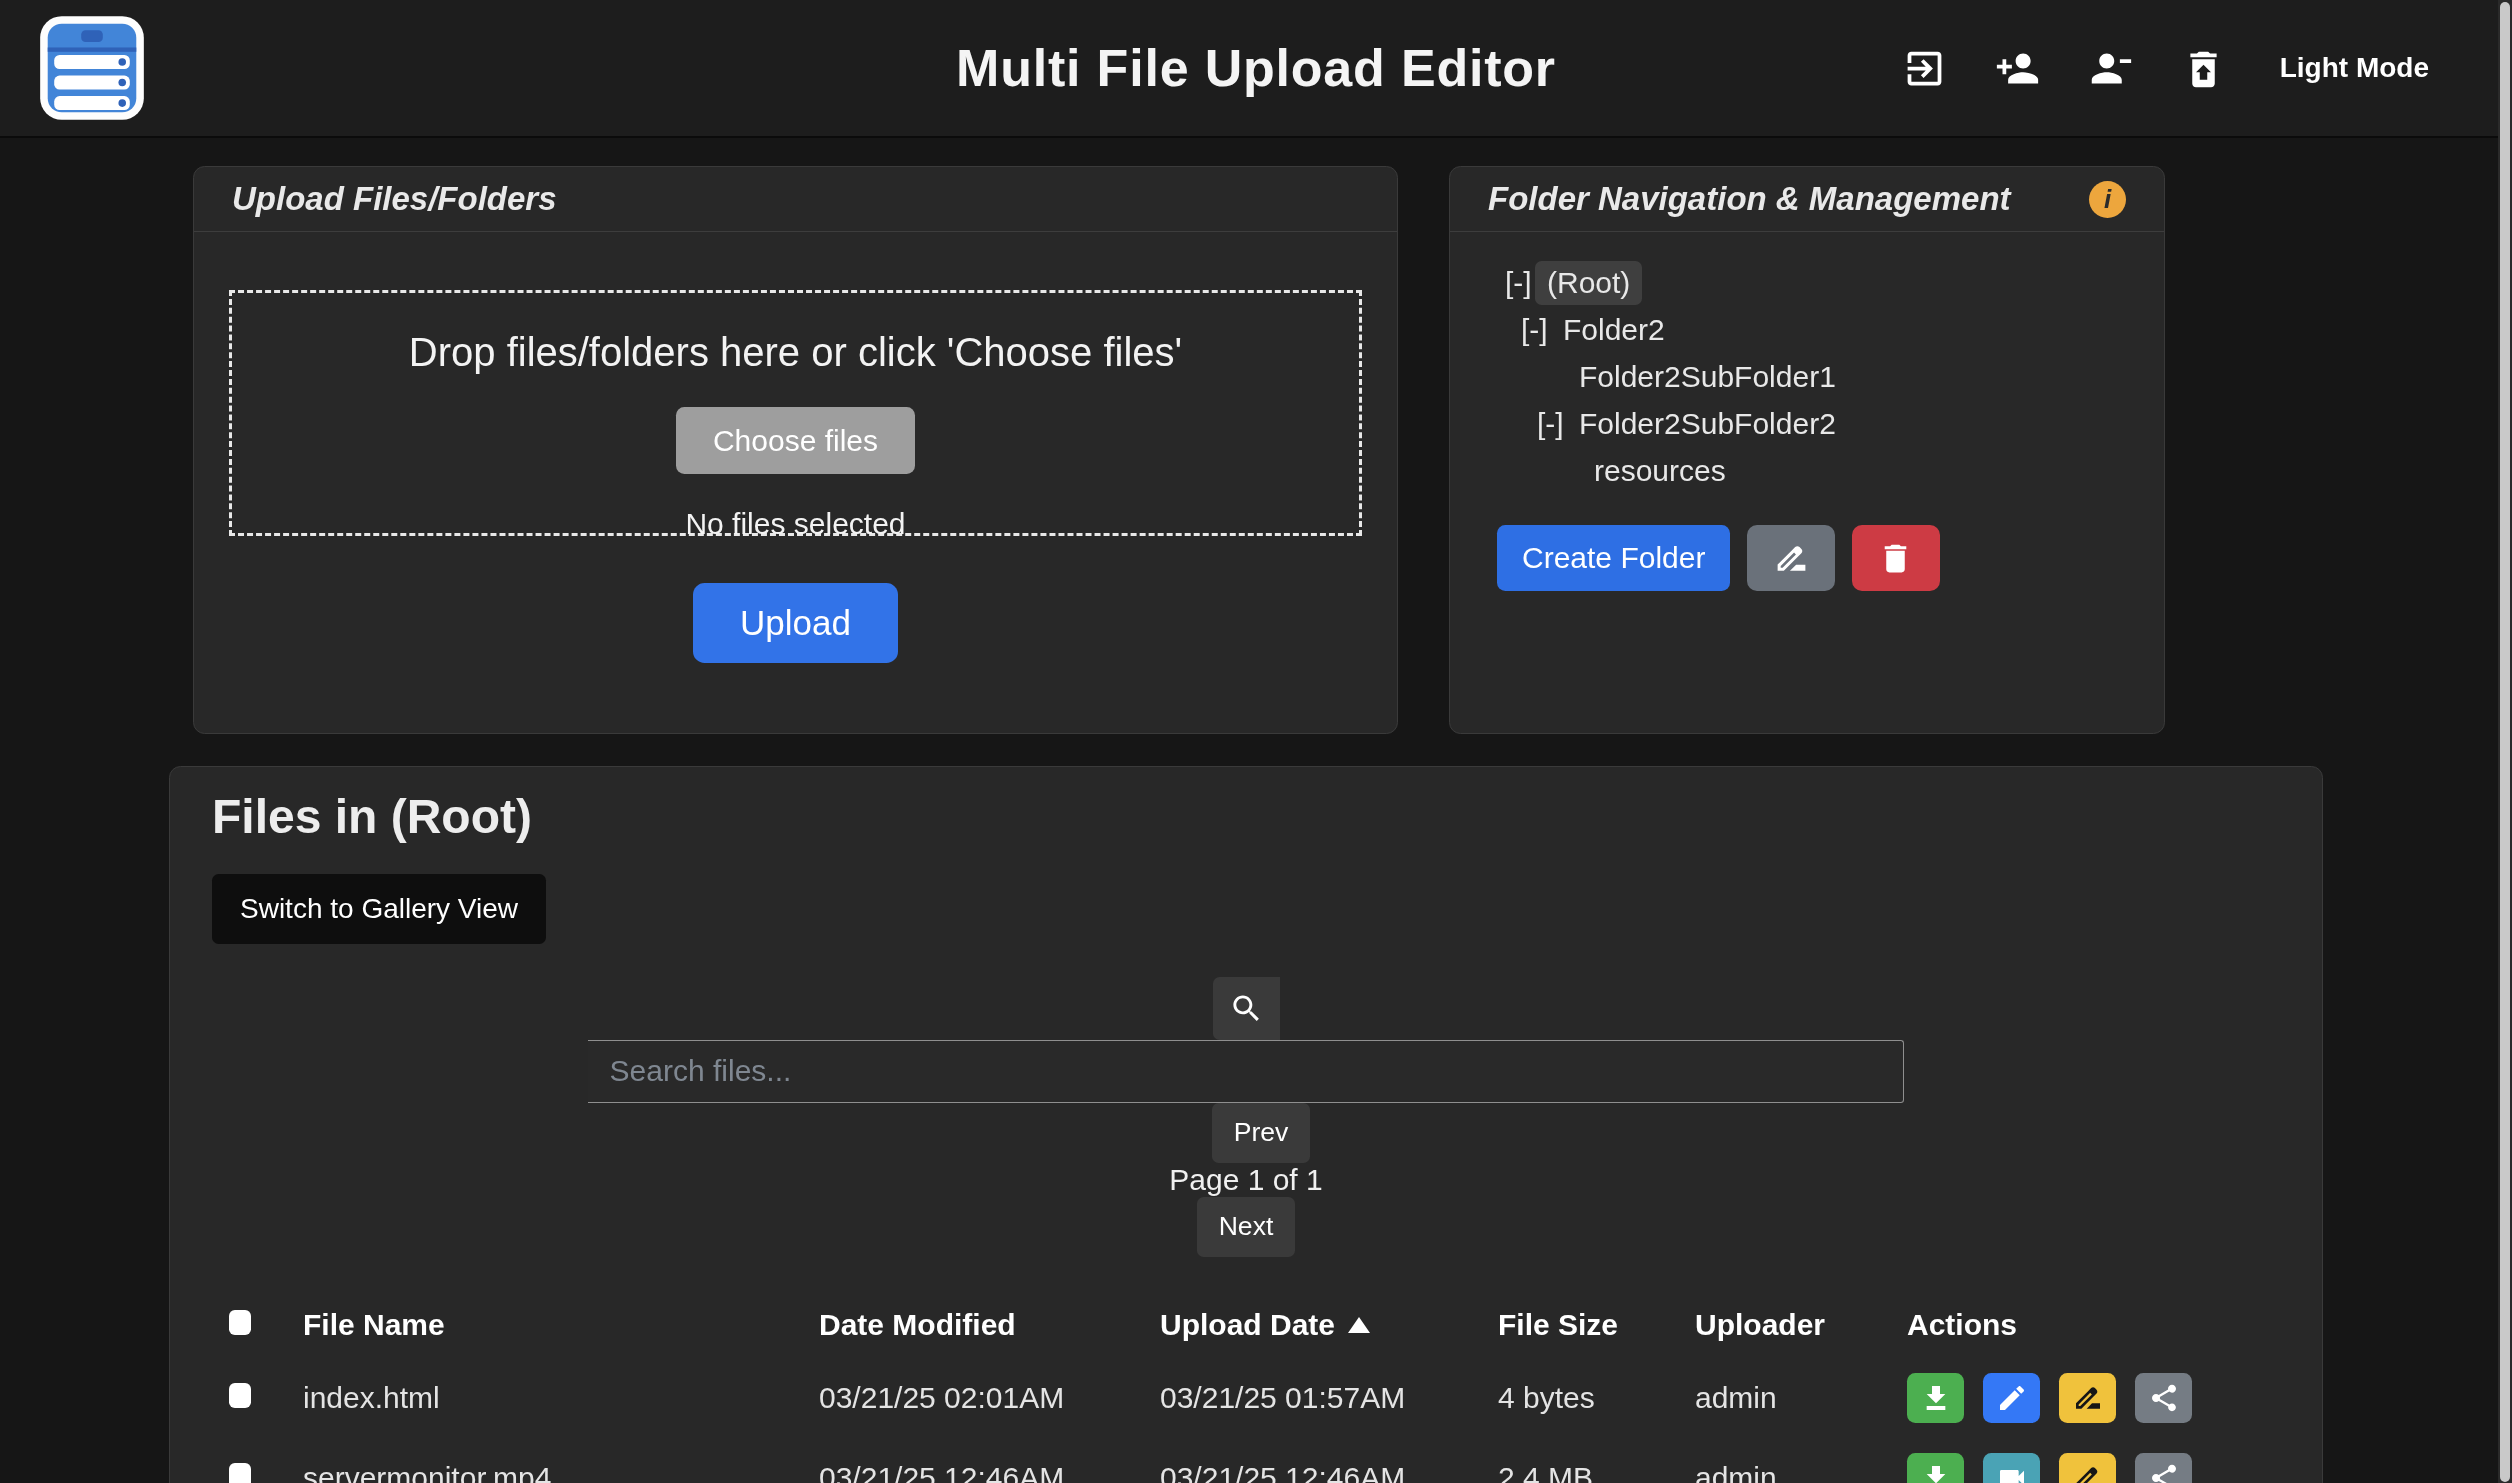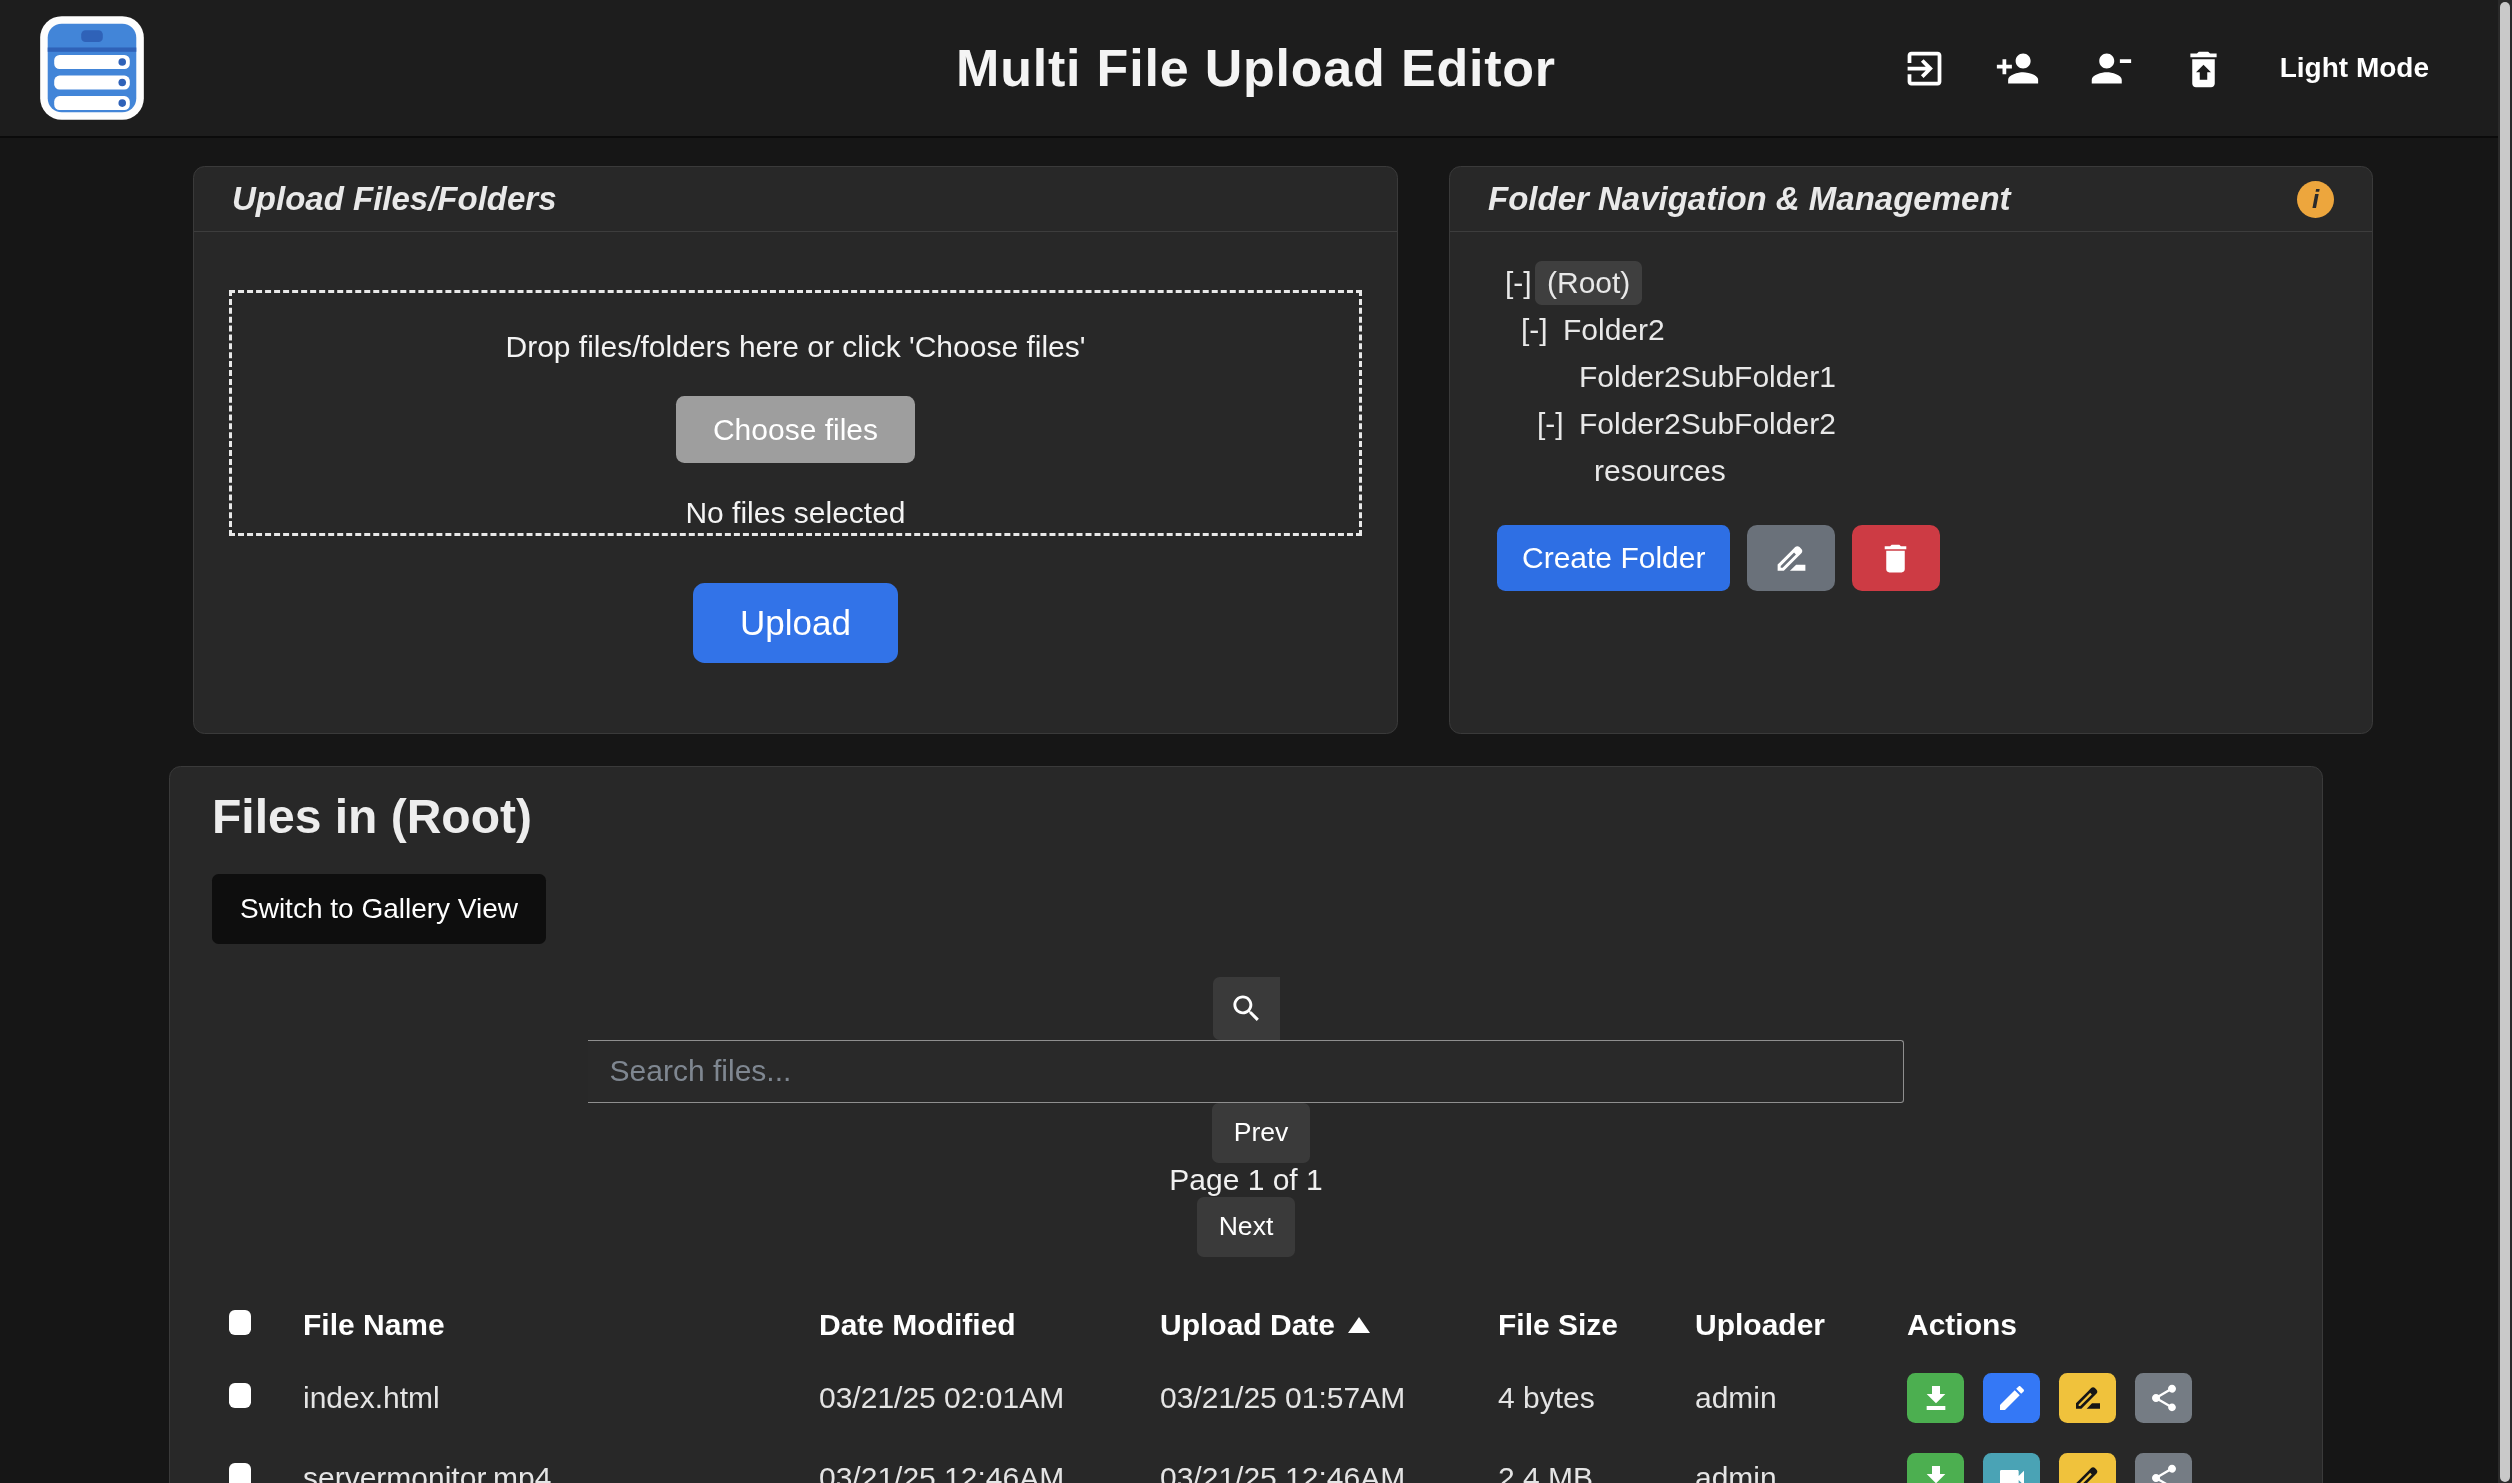--- a/index.html
+++ b/index.html
@@ -15,28 +15,28 @@
   .hdr-icon-btn svg { width:45px; height:45px; fill:#ffffff; }
   .theme-toggle { background:none; border:none; color:#ffffff; font-size:28px; font-weight:bold; font-family:inherit; cursor:pointer; }
 
   
   .scrollbar { position:absolute; right:0; top:0; width:14px; height:1483px; background:#2a2a2a; }
   .scrollbar .thumb { position:absolute; left:1.7px; top:1.7px; width:10.8px; height:1480px; background:#c9c9c9; border-radius:5.8px; }
 
   
   .panel { position:absolute; background:#282828; border:1.7px solid #3a3a3a; border-radius:11.6px; }
   .panel-upload { left:193px; top:166px; width:1205px; height:568px; }
-  .panel-folder { left:1449px; top:166px; width:924px; height:568px; }
+  .panel-folder { left:1449px; top:166px; width:716px; height:568px; }
   .panel-files  { left:169px; top:766px; width:2154px; height:731px; }
   .panel-header { height:65px; display:flex; align-items:center; justify-content:space-between; padding:0 38px; border-bottom:1.7px solid #3d3d3d;font-style:italic; }
   .panel-title { font-size:33px; font-weight:bold; color:#e9e9e9; }
 
   
   .dropzone { margin:58px 35px 0; height:246px; border:3.3px dashed #e8e8e8; display:flex; flex-direction:column; align-items:center; cursor:pointer; }
-  .drop-text { margin-top:37px; font-size:30px; color:#f3f3f3; }
+  .drop-text { margin-top:37px; font-size:40px; color:#f3f3f3; }
   .choose-btn { margin-top:32px; background:#9e9e9e; color:#ffffff; font-size:30px; padding:16.6px 37px; border:none; border-radius:8.3px; font-family:inherit; cursor:pointer; }
   .no-files { margin-top:33px; font-size:30px; color:#f3f3f3; }
   .upload-row { display:flex; justify-content:center; }
   .upload-btn { margin-top:47px; background:#3273e8; color:#ffffff; font-size:35px; padding:20px 47px; border:none; border-radius:11.6px; font-family:inherit; cursor:pointer; }
 
   
   .info-icon { width:37px; height:37px; border-radius:50%; background:#eda63d; color:#2b2b2b; display:flex; align-items:center; justify-content:center; font-size:26px; font-weight:bold; cursor:pointer; }
   .tree { padding:27.4px 0 0 55px; }
   .tree-row { height:47px; display:flex; align-items:center; font-size:30px; color:#e8e8e8; cursor:pointer; }
   .tree-row .bracket { width:42px; flex:none; }

